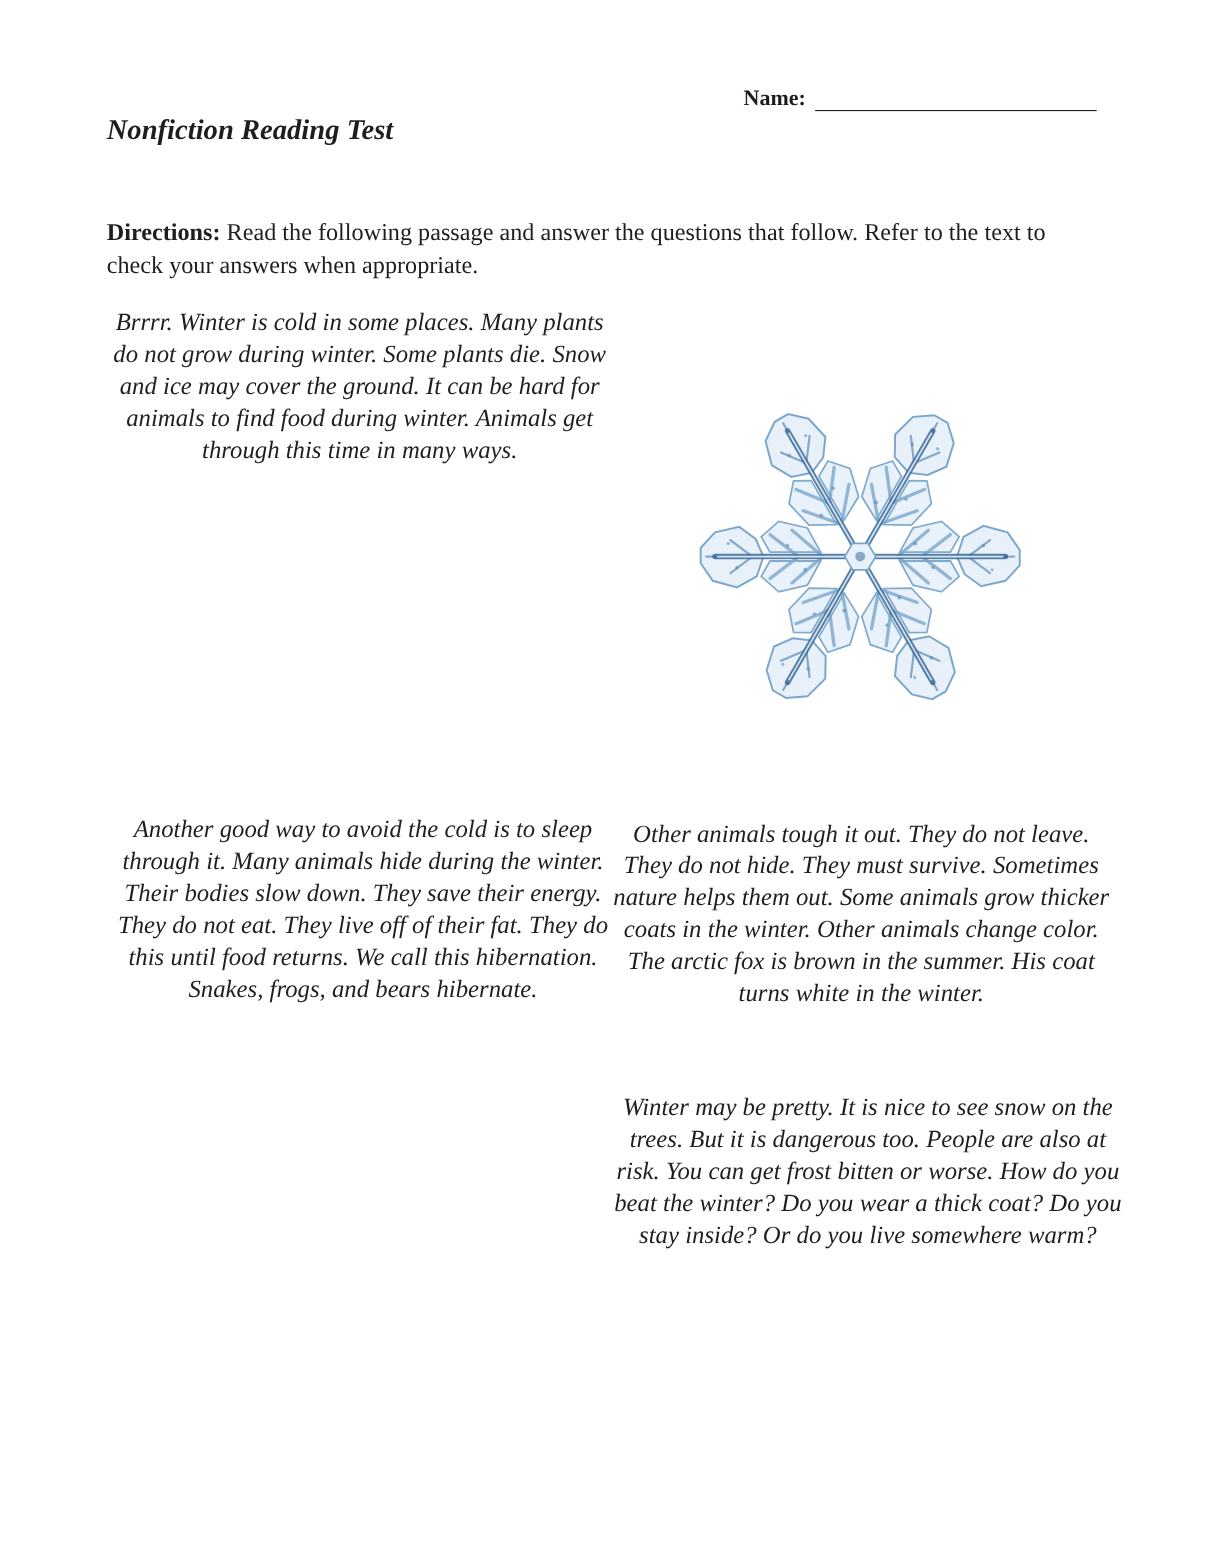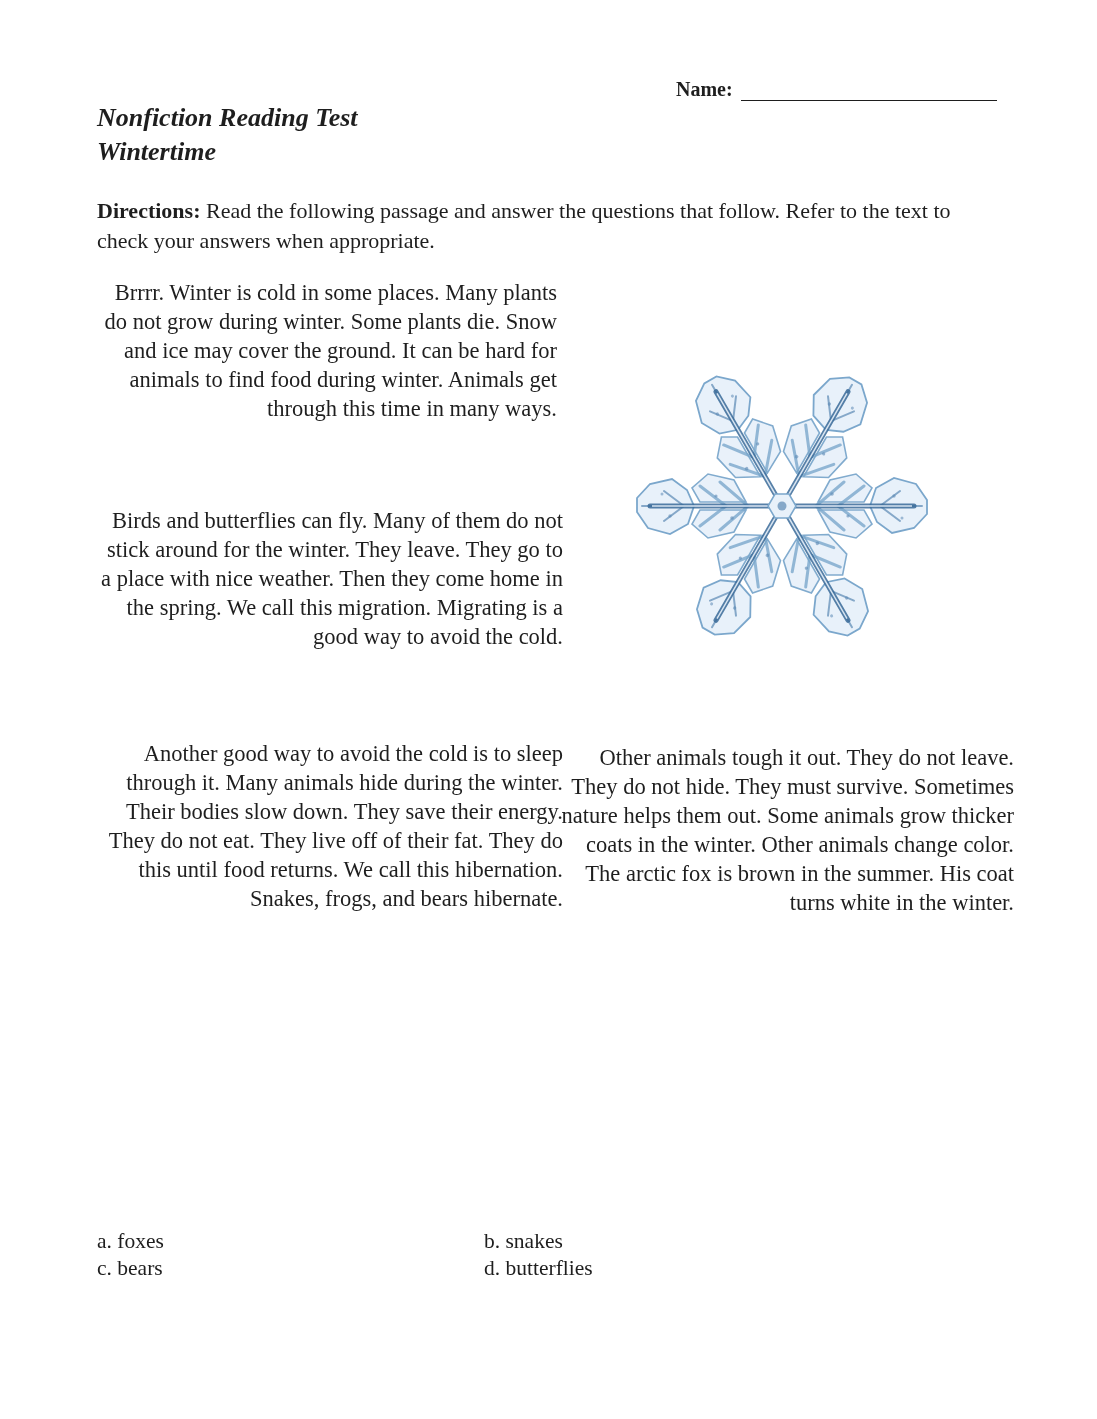--- a/index.html
+++ b/index.html
@@ -27,21 +27,22 @@
 
   .directions {
     position: absolute; left: 97px; top: 196px; width: 900px;
     font-size: 22px; line-height: 30px;
   }
   .bold { font-weight: bold; }
 
   .para {
     position: absolute;
     font-size: 22.5px; line-height: 29px;
-    text-align: right;
+    text-align: center;
+    font-style: italic;
   }
   .p1 { left: 97px;  top: 278px; width: 460px; }
   .p2 { left: 97px;  top: 506px; width: 466px; }
   .p3 { left: 97px;  top: 739px; width: 466px; }
   .p4 { left: 97px;  top: 997px; width: 460px; }
   .p5 { left: 552px; top: 743px; width: 462px; }
   .p6 { left: 557px; top: 992px; width: 464px; }
 
   .snowflake-wrap {
     position: absolute; left: 612px; top: 356px;
@@ -61,32 +62,31 @@
 <body>
 
 <div class="page">
 
   <div class="name-row">
     <span>Name:</span><span class="name-line"></span>
   </div>
 
   <div class="title-block">
     <div>Nonfiction Reading Test</div>
-    <div>Wintertime</div>
   </div>
 
   <div class="directions">
     <span class="bold">Directions:</span>
     <span>Read the following passage and answer the questions that follow. Refer to the text to check your answers when appropriate.</span>
   </div>
 
   <div class="para p1">Brrrr. Winter is cold in some places. Many plants do not grow during winter. Some plants die. Snow and ice may cover the ground. It can be hard for animals to find food during winter.  Animals get through this time in many ways.</div>
-  <div class="para p2">Birds and butterflies can fly. Many of them do not stick around for the winter. They leave. They go to a place with nice weather. Then they come home in the spring. We call this migration. Migrating is a good way to avoid the cold.</div>
   <div class="para p3">Another good way to avoid the cold is to sleep through it. Many animals hide during the winter. Their bodies slow down. They save their energy. They do not eat. They live off of their fat. They do this until food returns. We call this hibernation. Snakes, frogs, and bears hibernate.</div>
   <div class="para p5">Other animals tough it out. They do not leave. They do not hide. They must survive. Sometimes nature helps them out. Some animals grow thicker coats in the winter. Other animals change color. The arctic fox is brown in the summer. His coat turns white in the winter.</div>
+  <div class="para p6">Winter may be pretty. It is nice to see snow on the trees. But it is dangerous too. People are also at risk. You can get frost bitten or worse. How do you beat the winter? Do you wear a thick coat? Do you stay inside? Or do you live somewhere warm?</div>
 
   <div class="snowflake-wrap">
     <svg viewBox="-170 -150 340 300" width="340" height="300" xmlns="http://www.w3.org/2000/svg">
       <defs>
         <g id="arm">
           <polygon points="36,-4 48,-26 74,-32 90,-18 82,-4" style="fill:var(--sf-light);stroke:var(--sf-mid)" stroke-width="1.6" opacity="0.95"></polygon>
           <polygon points="36,4 48,26 74,32 90,18 82,4" style="fill:var(--sf-light);stroke:var(--sf-mid)" stroke-width="1.6" opacity="0.95"></polygon>
           <path d="M34,0 62,-24 M34,0 62,24 M56,0 82,-20 M56,0 82,20" style="stroke:var(--sf-mid)" stroke-width="3" stroke-linecap="round" fill="none" opacity="0.8"></path>
           <polygon points="94,-18 112,-28 134,-22 145,-6 145,8 132,22 110,27 95,16 88,0" style="fill:var(--sf-light);stroke:var(--sf-mid)" stroke-width="1.8"></polygon>
           <path d="M92,0 140,0 M98,0 118,-15 M98,0 118,15" style="stroke:var(--sf-accent)" stroke-width="2" stroke-linecap="round" fill="none" opacity="0.7"></path>
@@ -105,21 +105,15 @@
         <use href="#arm" transform="rotate(180)"></use>
         <use href="#arm" transform="rotate(240)"></use>
         <use href="#arm" transform="rotate(300)"></use>
         <polygon points="14,0 7,12 -7,12 -14,0 -7,-12 7,-12" style="fill:var(--sf-light);stroke:var(--sf-mid)" stroke-width="1.6"></polygon>
         <circle r="4.5" style="fill:var(--sf-accent)" opacity="0.7"></circle>
       </g>
     </svg>
   </div>
 
   <div class="question-block">
-    <div class="options">
-      <span>a. foxes</span>
-      <span>b. snakes</span>
-      <span>c. bears</span>
-      <span>d. butterflies</span>
-    </div>
   </div>
 
 </div>
 
 </body></html>

